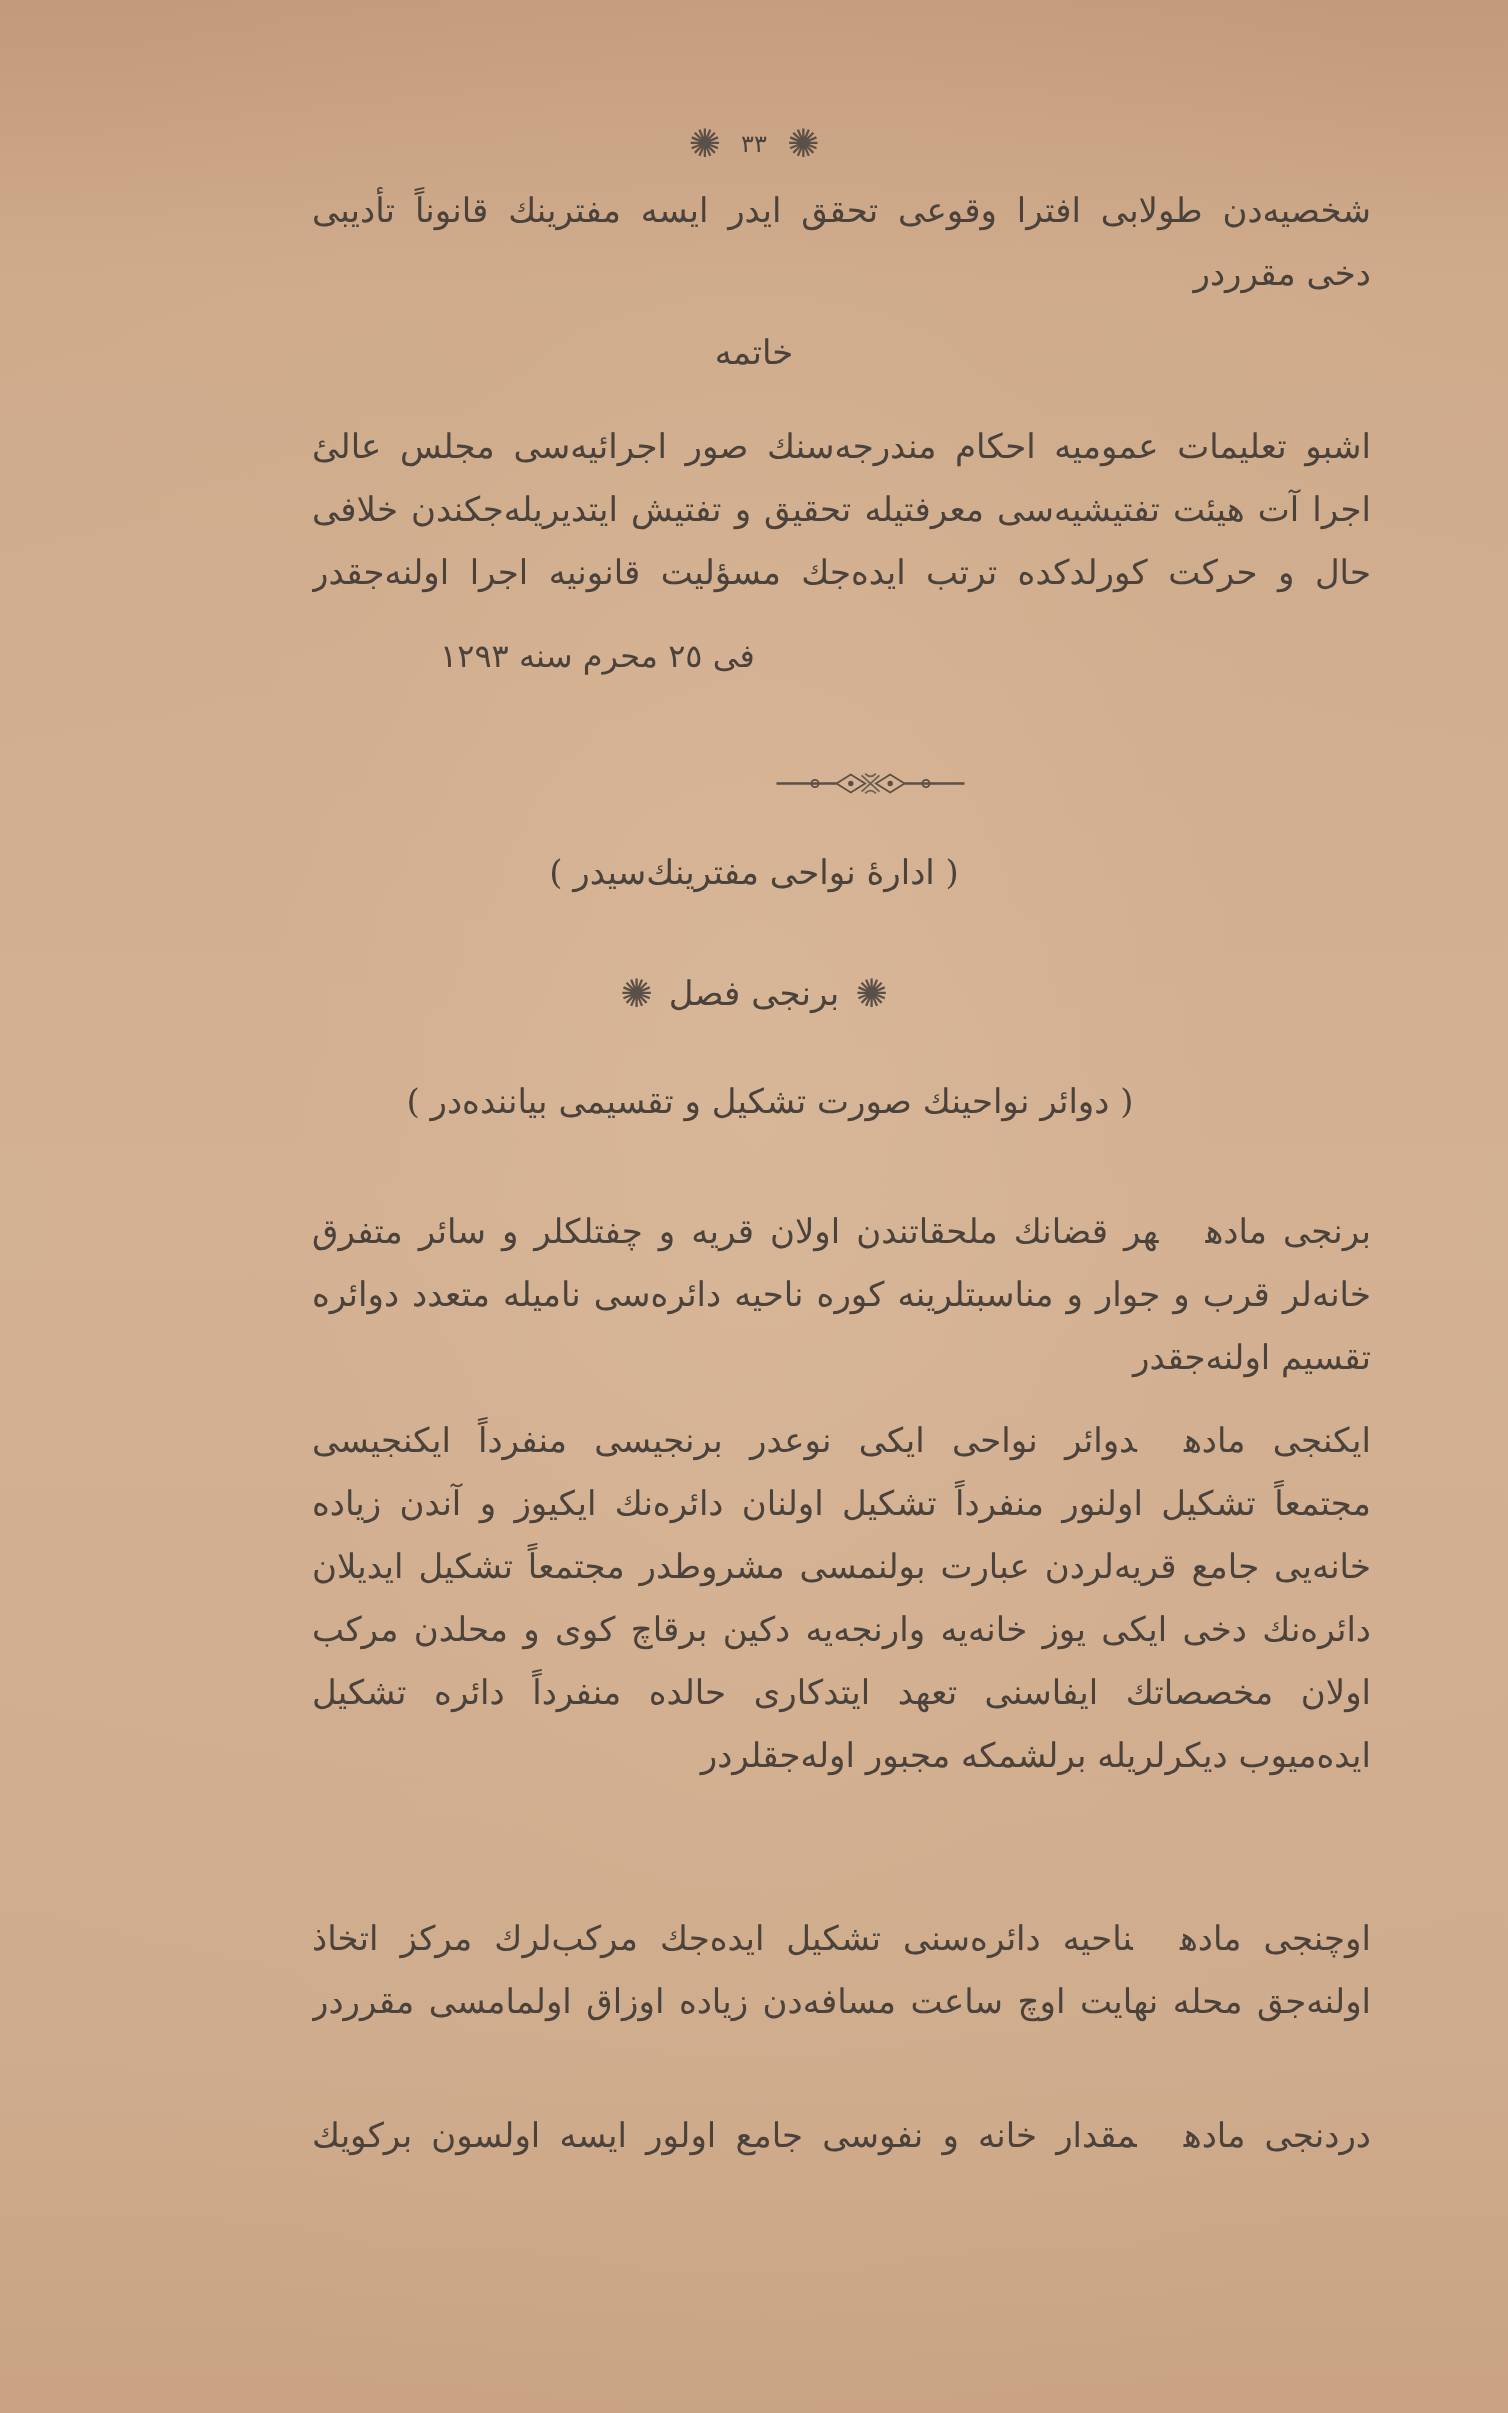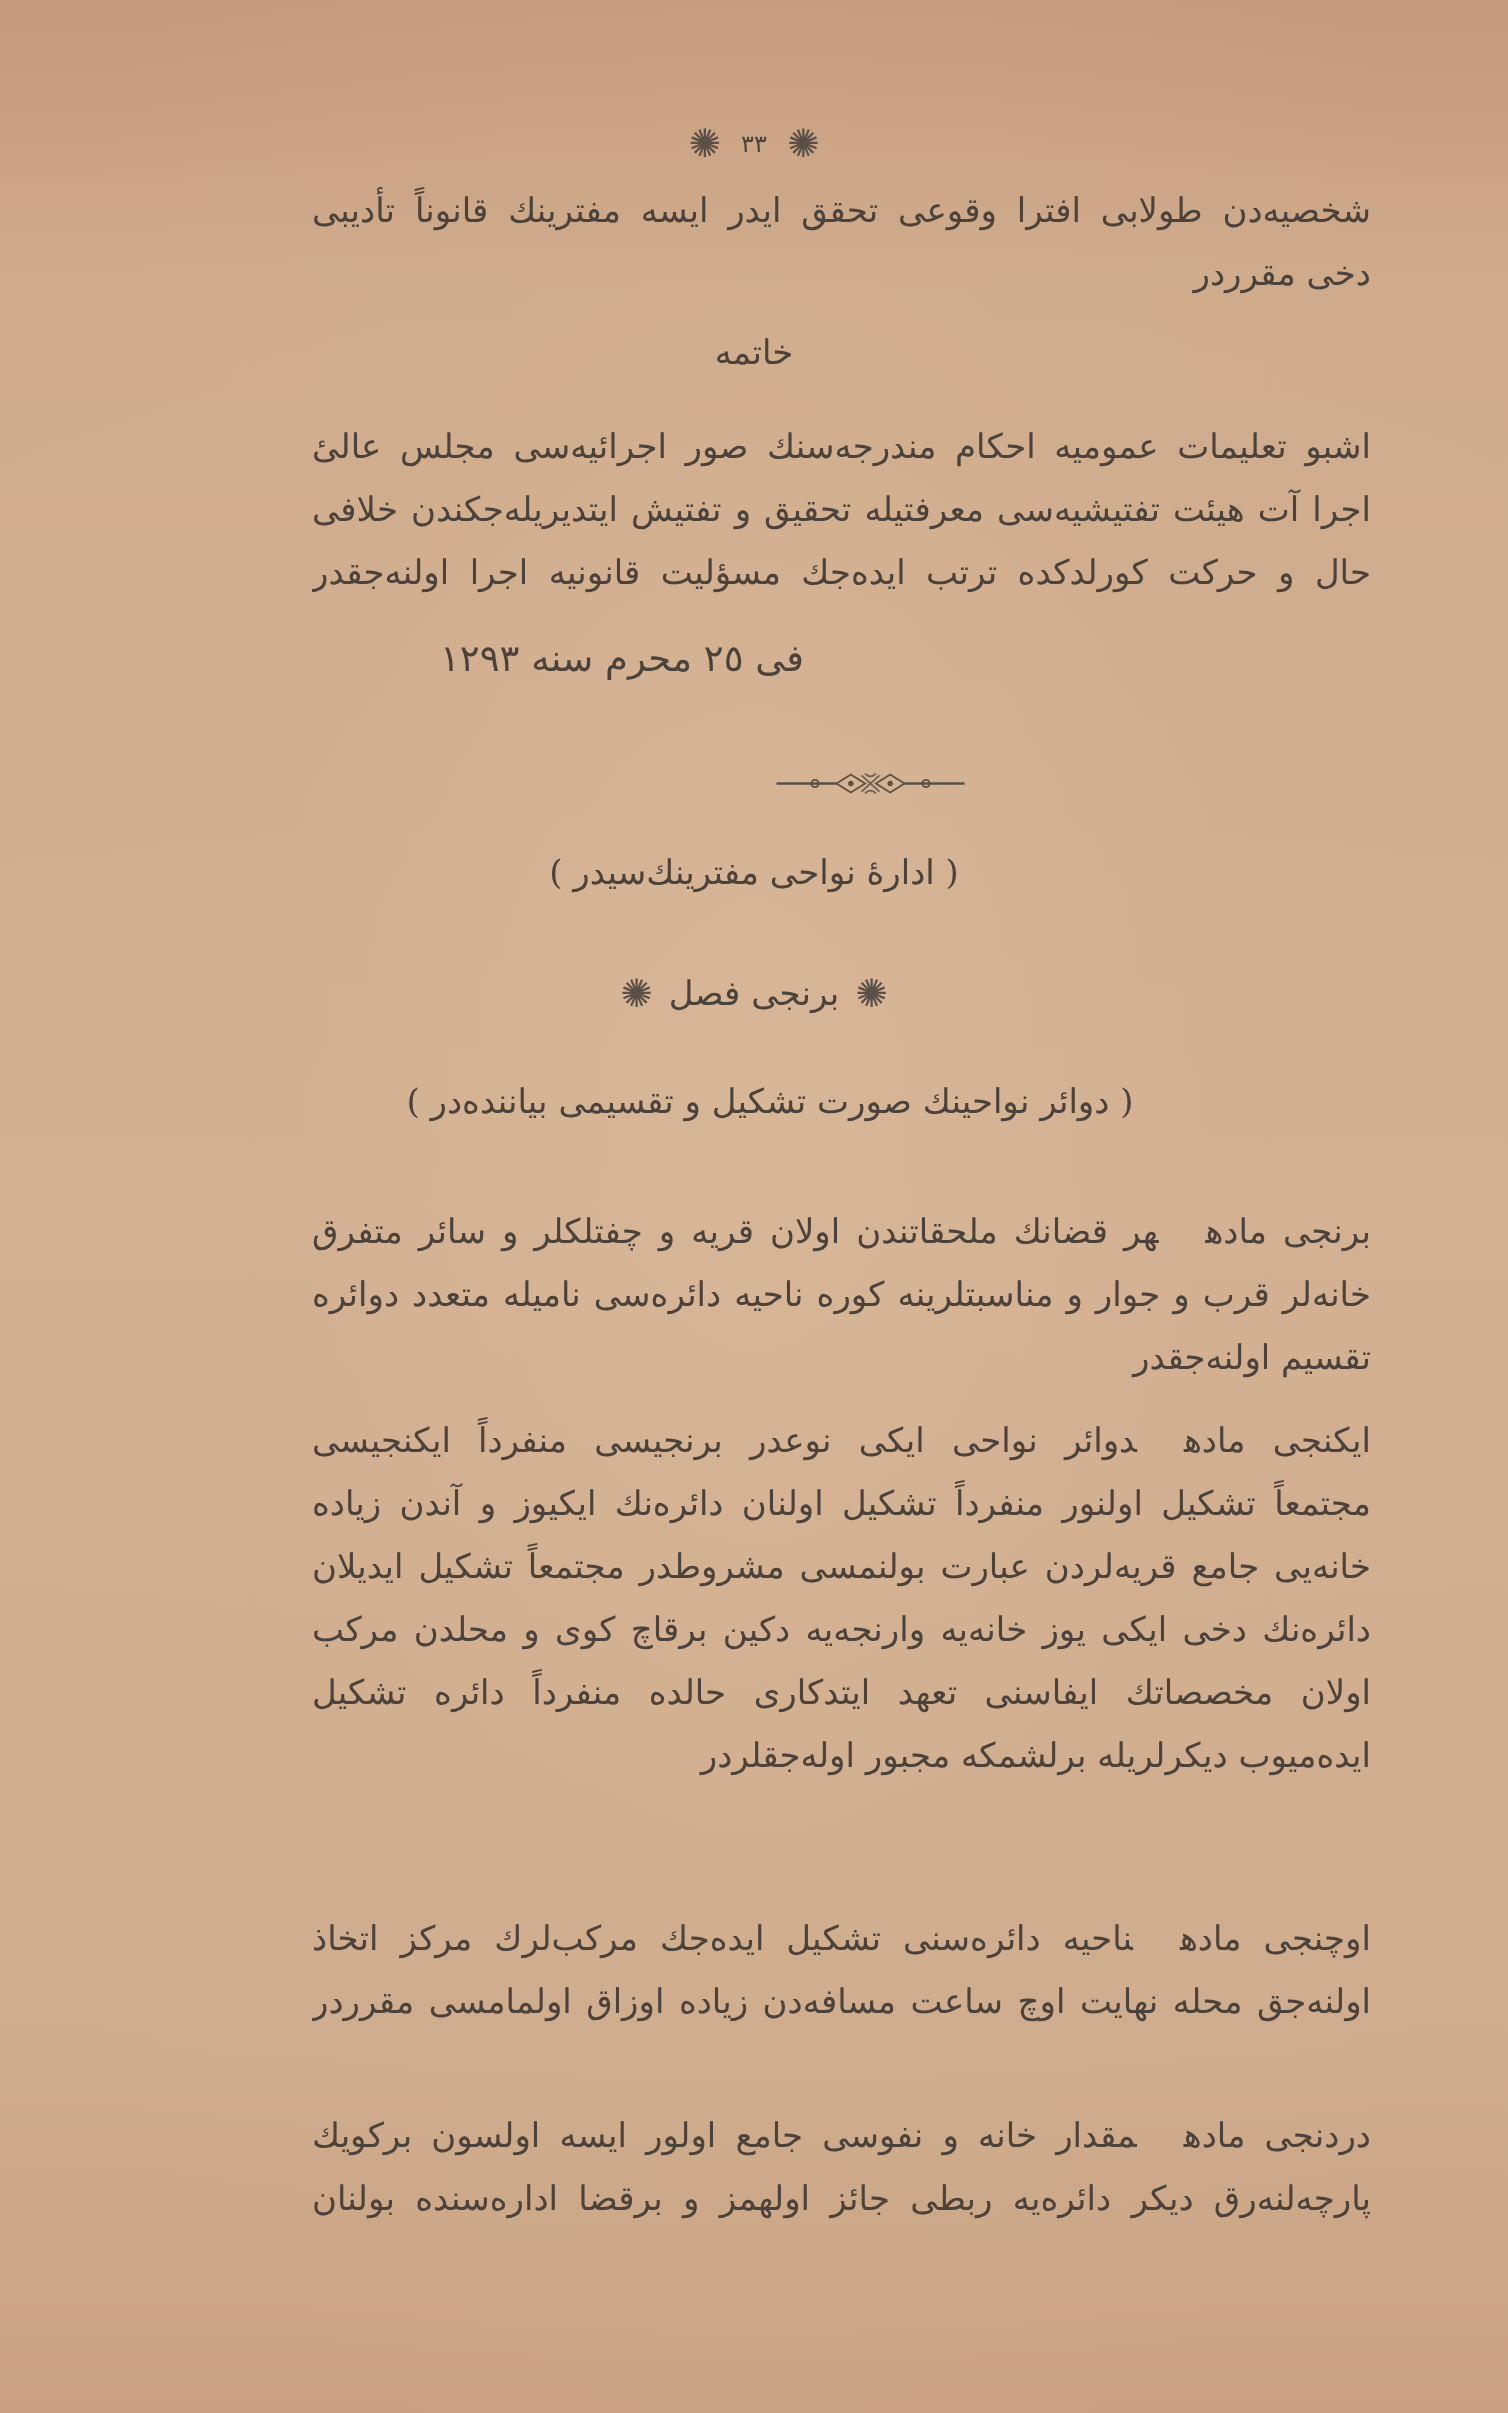--- a/index.html
+++ b/index.html
@@ -77,21 +77,21 @@
       gap: 16px;
       direction: rtl;
     }
     .article-label {
       margin-left: 47px;
     }
     .date-line {
       position: absolute;
       left: 440px;
       top: 637px;
-      font-size: 37px;
+      font-size: 32px;
       direction: rtl;
       color: #4a423b;
     }
   </style>
 </head>
 <body>
 
 <div class="page-header">
   <span class="star">✺</span>
   <span class="page-number">٣٣</span>
@@ -152,15 +152,14 @@
   <div class="line last">ایده‌میوب دیکرلریله برلشمکه مجبور اوله‌جقلردر</div>
 </div>
 
 <div class="block" style="top:1907px;">
   <div class="line"><span class="article-label">اوچنجی ماده</span><span>ناحیه دائره‌سنی تشکیل ایده‌جك مرکب‌لرك مرکز اتخاذ</span></div>
   <div class="line">اولنه‌جق محله نهایت اوچ ساعت مسافه‌دن زیاده اوزاق اولمامسی مقرردر</div>
 </div>
 
 <div class="block" style="top:2104px;">
   <div class="line"><span class="article-label">دردنجی ماده</span><span>مقدار خانه و نفوسی جامع اولور ایسه اولسون برکویك</span></div>
-  <div class="line">پارچه‌لنه‌رق دیکر دائره‌یه ربطی جائز اولهمز و برقضا اداره‌سنده بولنان</div>
 </div>
 
 
 </body></html>

